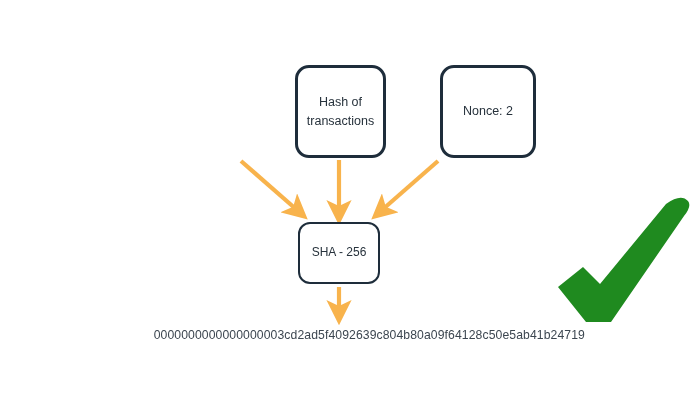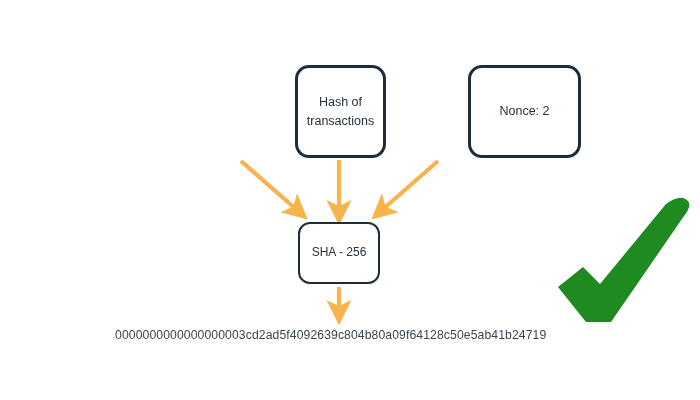--- a/index.html
+++ b/index.html
@@ -35,35 +35,35 @@
     color: #27323c;
     font-size: 12.5px;
   }
   .node-text {
     display: block;
     padding: 0 8px;
     white-space: pre-line;
   }
   #node-prev-hash  { left: 148px; top: 65px;  width: 93px;  height: 93px; }
   #node-block-tx   { left: 295px; top: 65px;  width: 91px;  height: 93px; }
-  #node-nonce      { left: 440px; top: 65px;  width: 113px;  height: 93px; margin-left: 28px; }
+  #node-nonce      { left: 440px; top: 65px;  width: 96px;  height: 93px; }
   #node-sha        { left: 298px; top: 222px; width: 82px;  height: 62px;
                      border-width: 2.5px; border-radius: 12px; font-size: 12px; }
 
   .arrow-layer {
     position: absolute;
     inset: 0;
     pointer-events: none;
   }
   #hash-output {
     position: absolute;
     left: 115px;
     top: 326px;
     width: 470px;
-    text-align: left;
+    text-align: right;
     font-size: 12.2px;
     line-height: 1.55;
     color: #3c4650;
     letter-spacing: 0.1px;
     word-break: break-all;
   }
   #check-mark {
     position: absolute;
     left: 548px;
     top: 192px;

